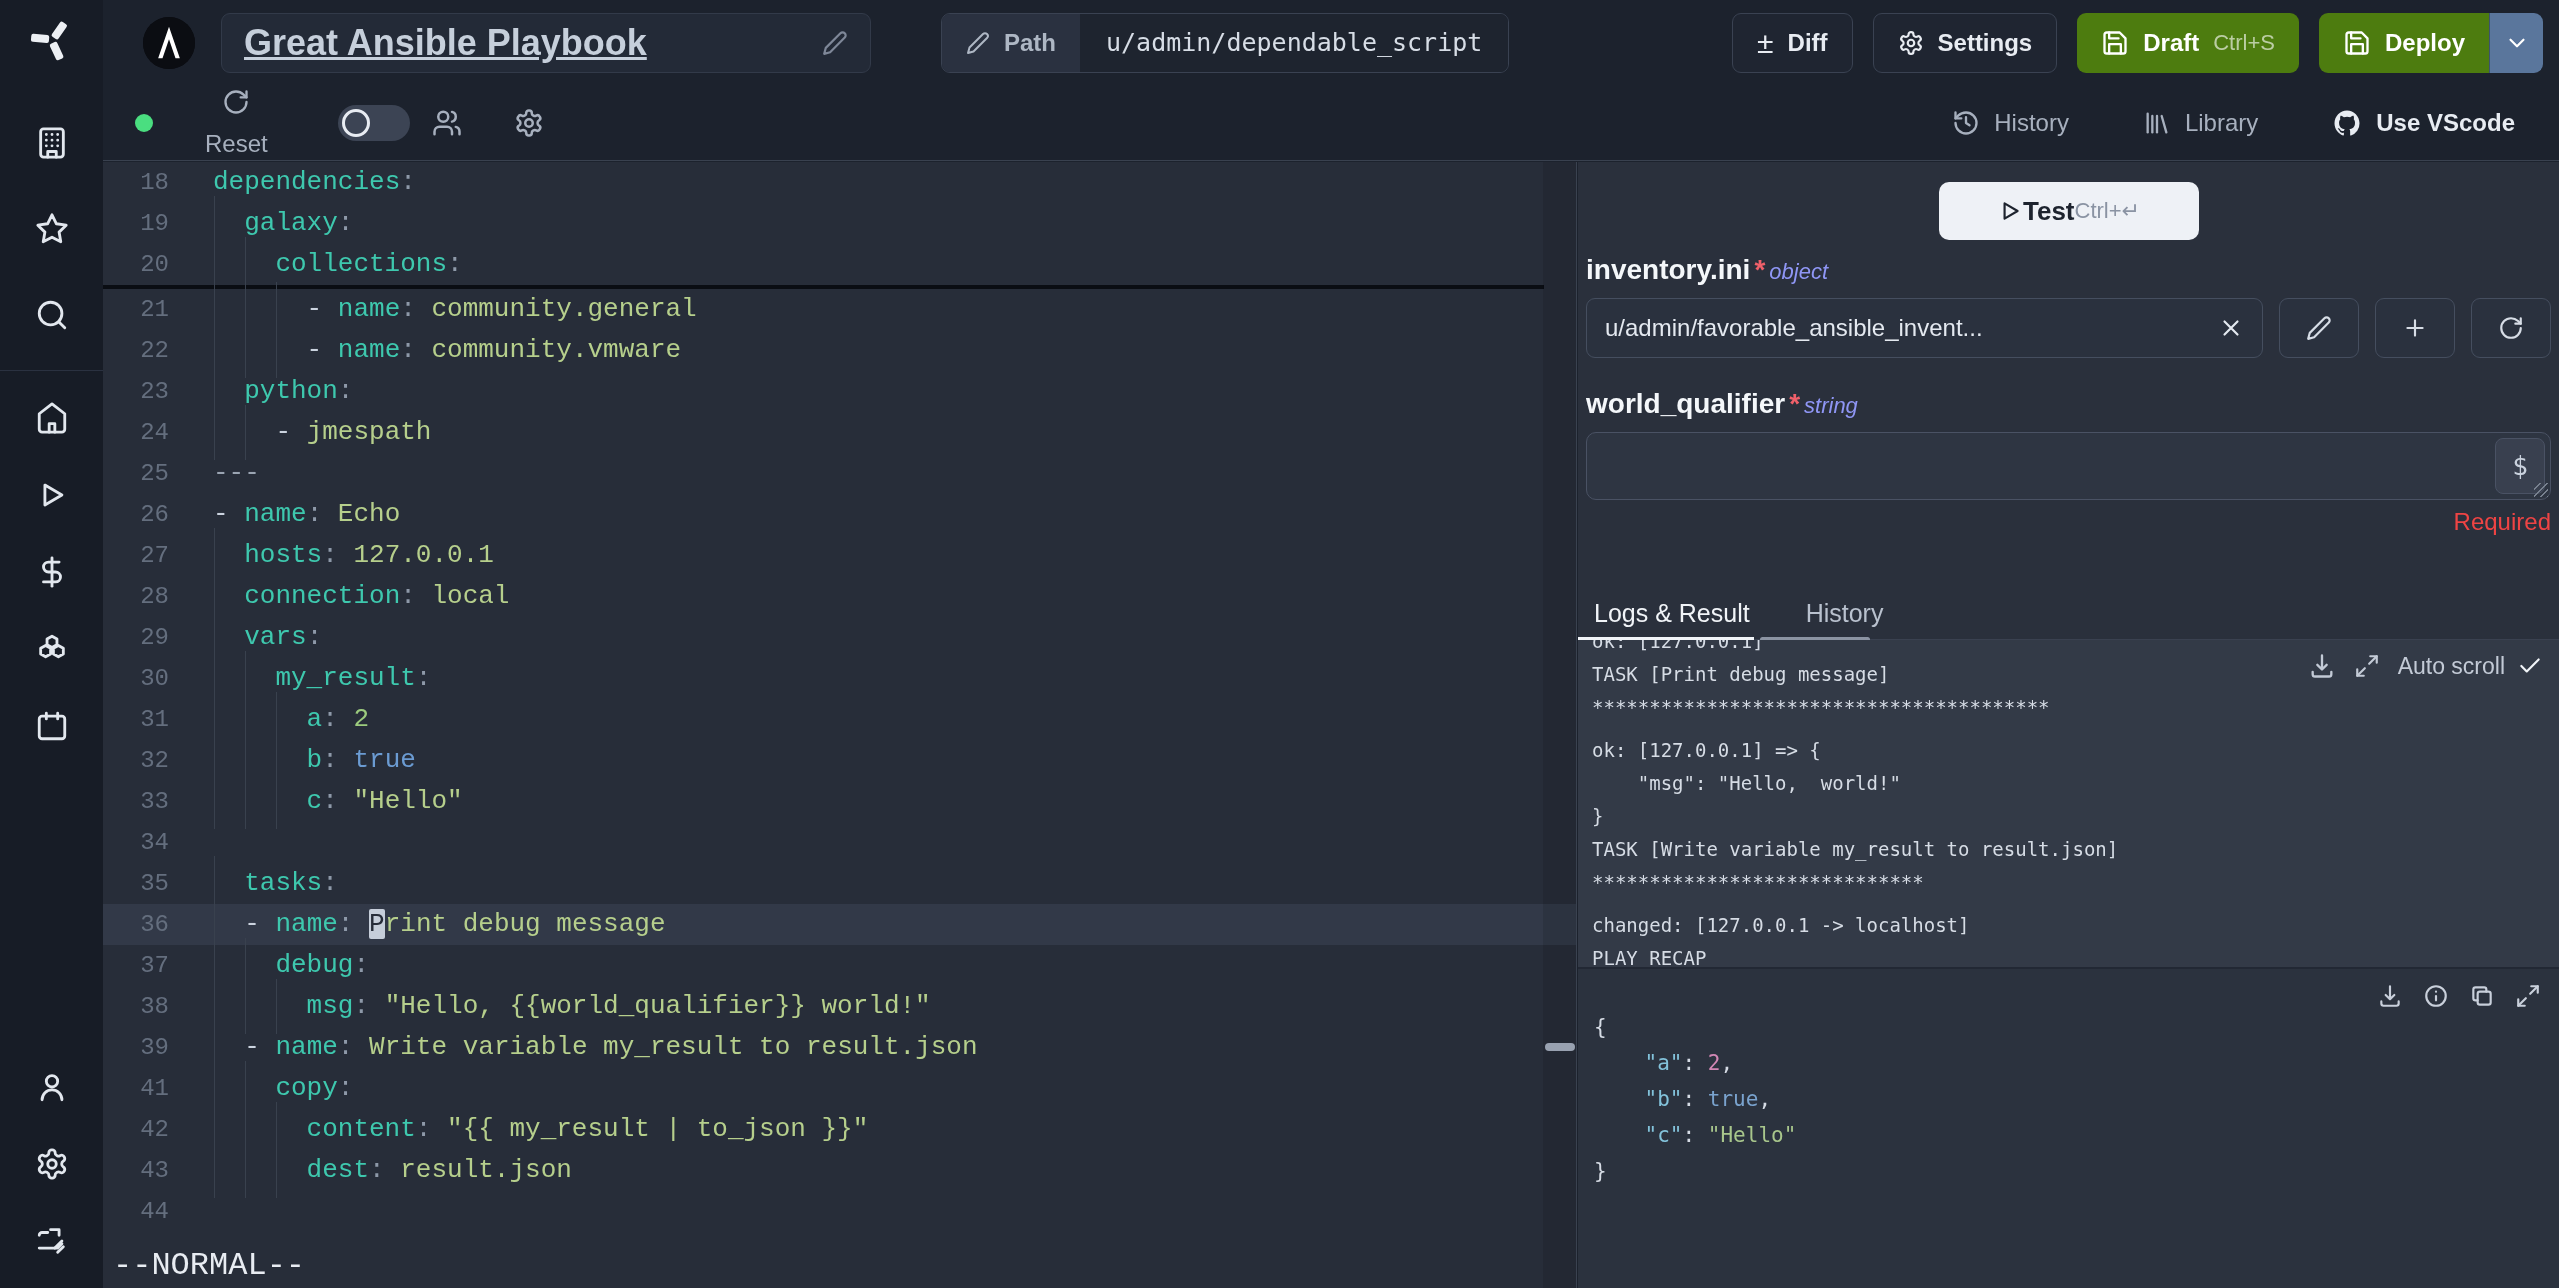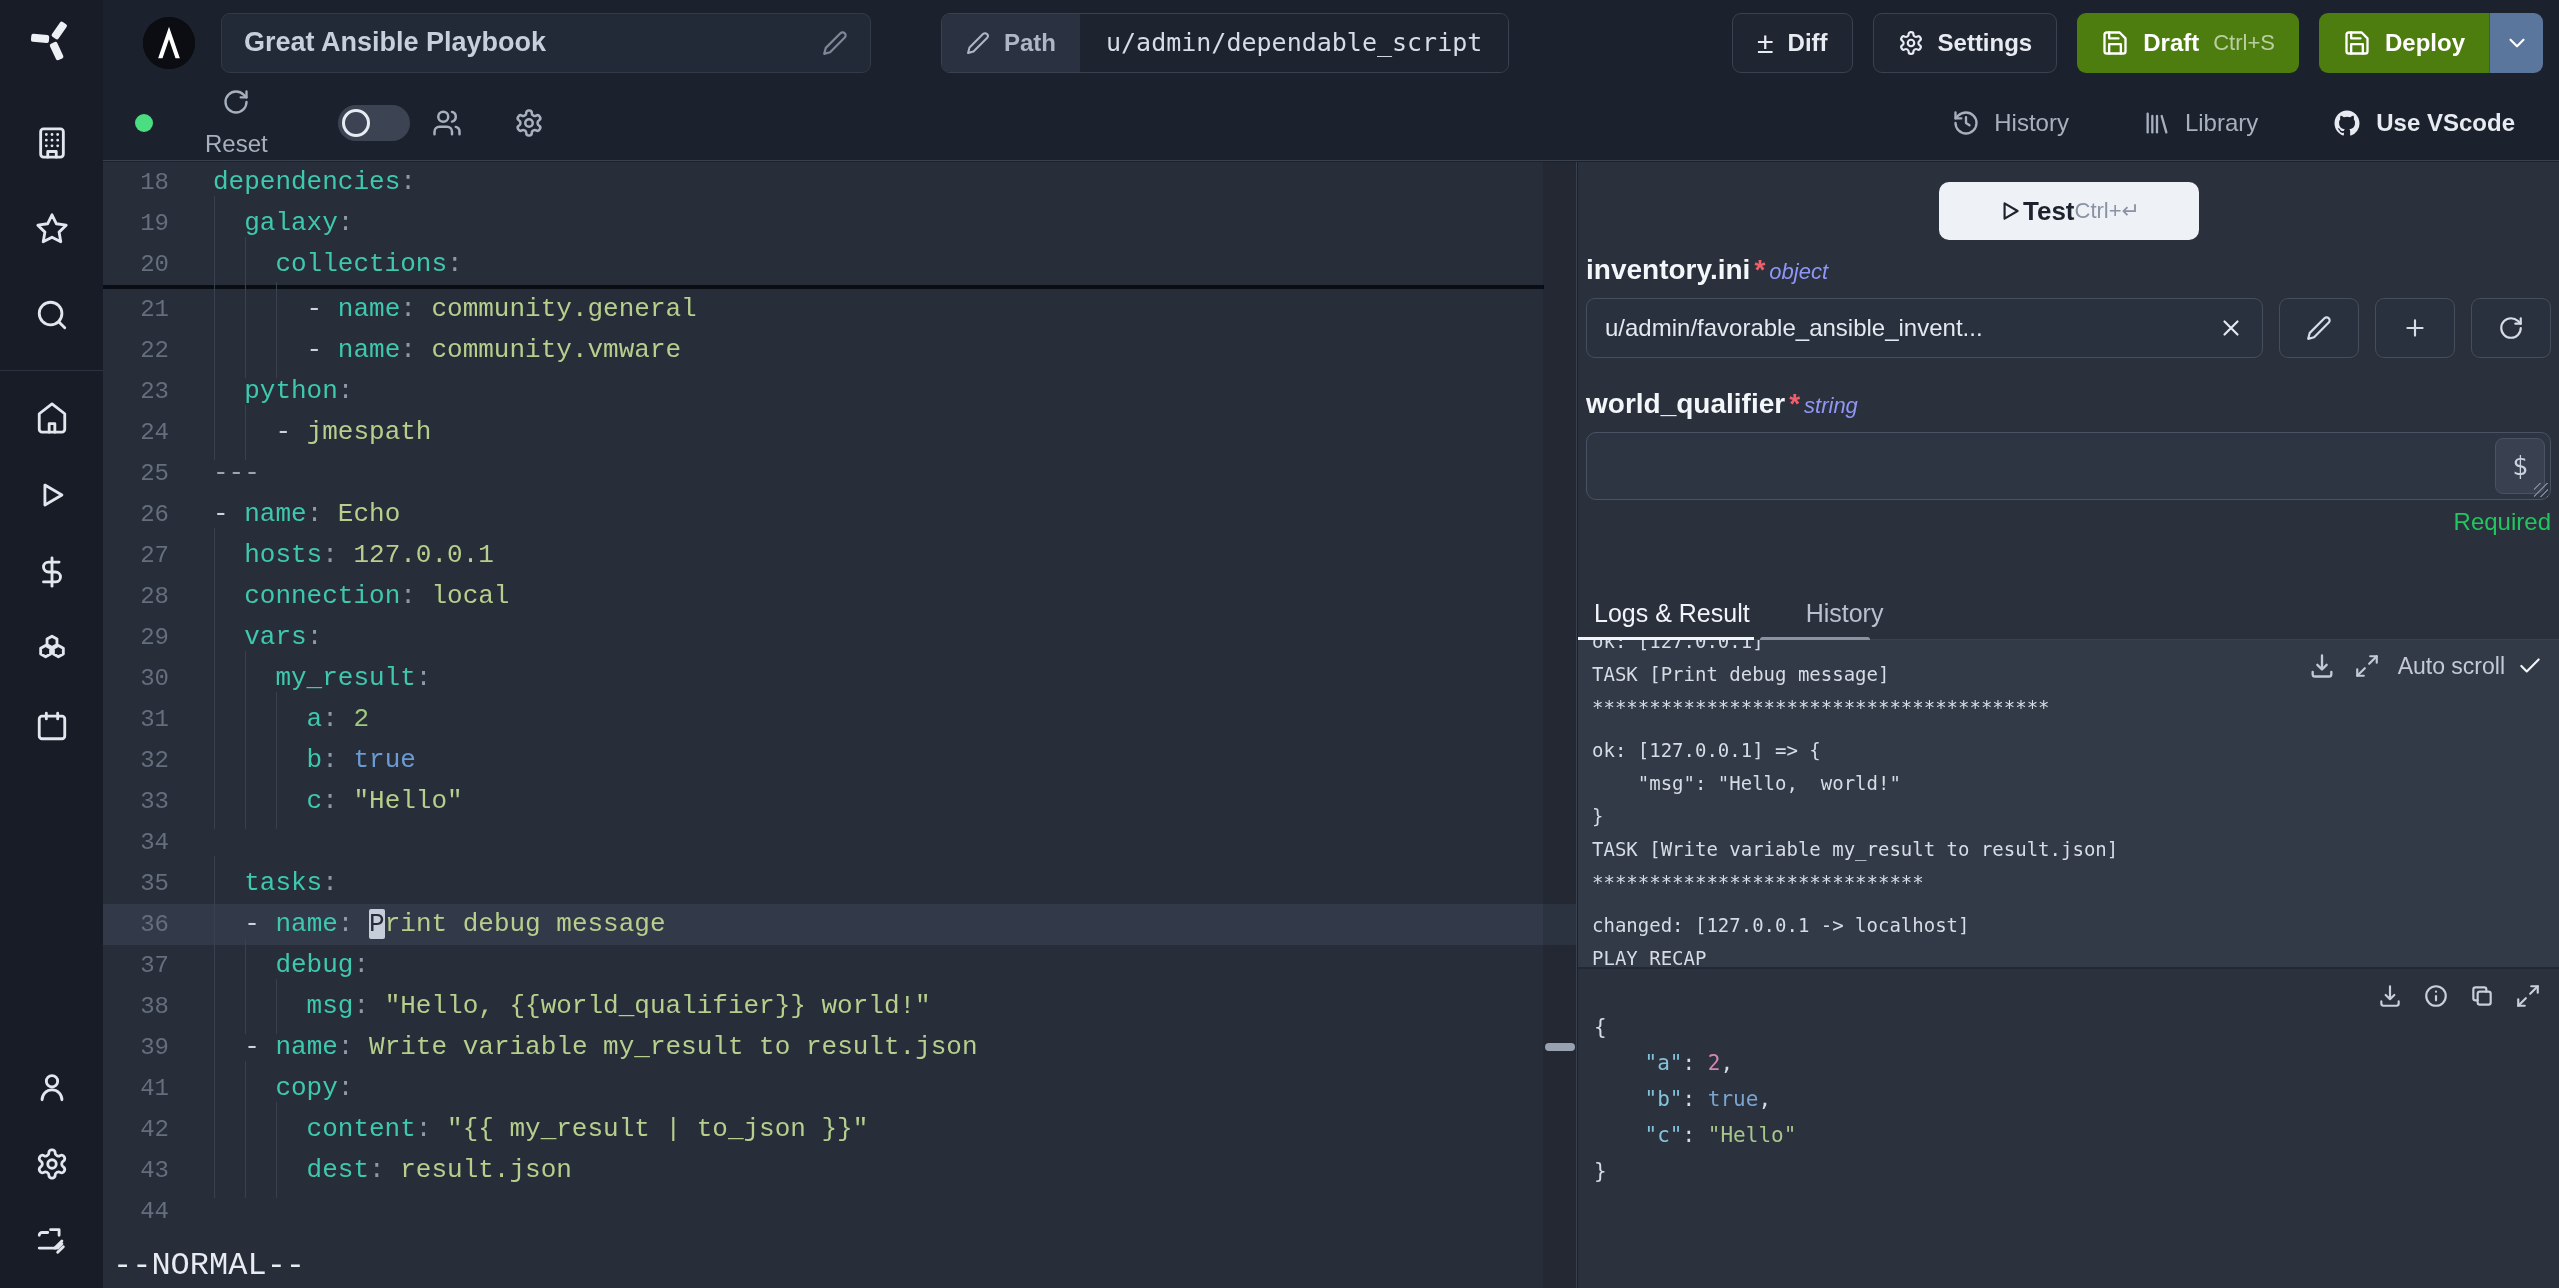--- a/index.html
+++ b/index.html
@@ -20,21 +20,21 @@
   .g3{margin-top:auto;gap:43px;padding-bottom:30px;}
   .side-btn{background:none;border:none;padding:0;color:#E2E7EE;cursor:pointer;}
 
   
   .topbar{position:absolute;left:103px;top:0;right:0;height:85px;background:#1C222D;
           display:flex;align-items:center;}
   .avatar{width:52px;height:52px;border-radius:50%;background:#0B0D12;margin-left:40px;flex:none;
           display:flex;align-items:center;justify-content:center;}
   .title-field{margin-left:26px;width:650px;height:60px;background:#232A37;border:1px solid #323A49;
           border-radius:9px;display:flex;align-items:center;padding:0 22px;}
-  .title-text{font-size:27px;font-weight:600;color:#C6CFDB;flex:1;}
+  .title-text{font-size:36px;font-weight:600;color:#C6CFDB;flex:1;text-decoration:underline;}
   .title-pencil{color:#7E8798;background:none;border:none;padding:0;}
   .path-group{margin-left:70px;height:60px;border:1px solid #3A4252;border-radius:9px;display:flex;
           overflow:hidden;background:none;padding:0;}
   .path-left{background:#2A3140;display:flex;align-items:center;gap:14px;padding:0 24px;color:#AEB7C4;
           font-size:24px;font-weight:600;}
   .path-value{background:#1E242F;display:flex;align-items:center;padding:0 26px;
           font-family:"DejaVu Sans Mono",monospace;font-size:25px;color:#D7DDE6;}
   .top-actions{margin-left:auto;margin-right:16px;display:flex;align-items:center;gap:20px;}
   .btn{height:60px;border-radius:9px;display:flex;align-items:center;gap:14px;font-size:24px;
        font-weight:600;border:none;padding:0 24px;cursor:pointer;}
@@ -101,21 +101,21 @@
   .x-btn{margin-left:auto;background:none;border:none;color:#E4E9F0;padding:0;cursor:pointer;}
   .sq-btn{width:80px;height:60px;background:#2A313E;border:1px solid #454E5F;border-radius:9px;display:flex;
           align-items:center;justify-content:center;color:#D7DDE6;cursor:pointer;flex:none;}
   .w-label{margin-top:30px;}
   .textarea{position:relative;height:68px;margin-top:12px;background:#2E3542;border:1px solid #4A5264;border-radius:10px;cursor:text;}
   .dollar-btn{position:absolute;top:5px;right:5px;width:50px;height:56px;background:#39404F;border:1px solid #4A5264;
           border-radius:8px;color:#C9D1DD;font-size:26px;display:flex;align-items:center;justify-content:center;
           font-family:"DejaVu Sans Mono",monospace;cursor:pointer;}
   .resize-corner{position:absolute;right:2px;bottom:2px;width:14px;height:14px;
           background:repeating-linear-gradient(135deg,transparent 0 4px,#78818F 4px 5px);}
-  .required{color:#22c55e;font-size:24px;text-align:right;margin-top:8px;}
+  .required{color:#ef4444;font-size:24px;text-align:right;margin-top:8px;}
   .tabs{display:flex;gap:56px;padding:0 16px;margin-top:52px;height:52px;align-items:center;
           border-bottom:1px solid #3A4150;position:relative;flex:none;}
   .tab{font-size:25px;color:#B9C1CE;background:none;border:none;padding:0;cursor:pointer;}
   .tab.active{color:#F1F4F8;}
   .tab-underline{position:absolute;left:0;bottom:-3px;width:176px;height:5px;background:#F1F4F8;}
   .tab-thumb{position:absolute;left:182px;bottom:-3px;width:110px;height:5px;background:#8B93A2;border-radius:3px;cursor:pointer;}
   .log{position:relative;height:327px;background:#333A47;overflow:hidden;padding:0 14px;flex:none;
           font-family:"DejaVu Sans Mono",monospace;font-size:19px;line-height:33px;color:#D6DCE5;}
   .log-line{white-space:pre;}
   .log-line.clipped{margin-top:-15px;}

